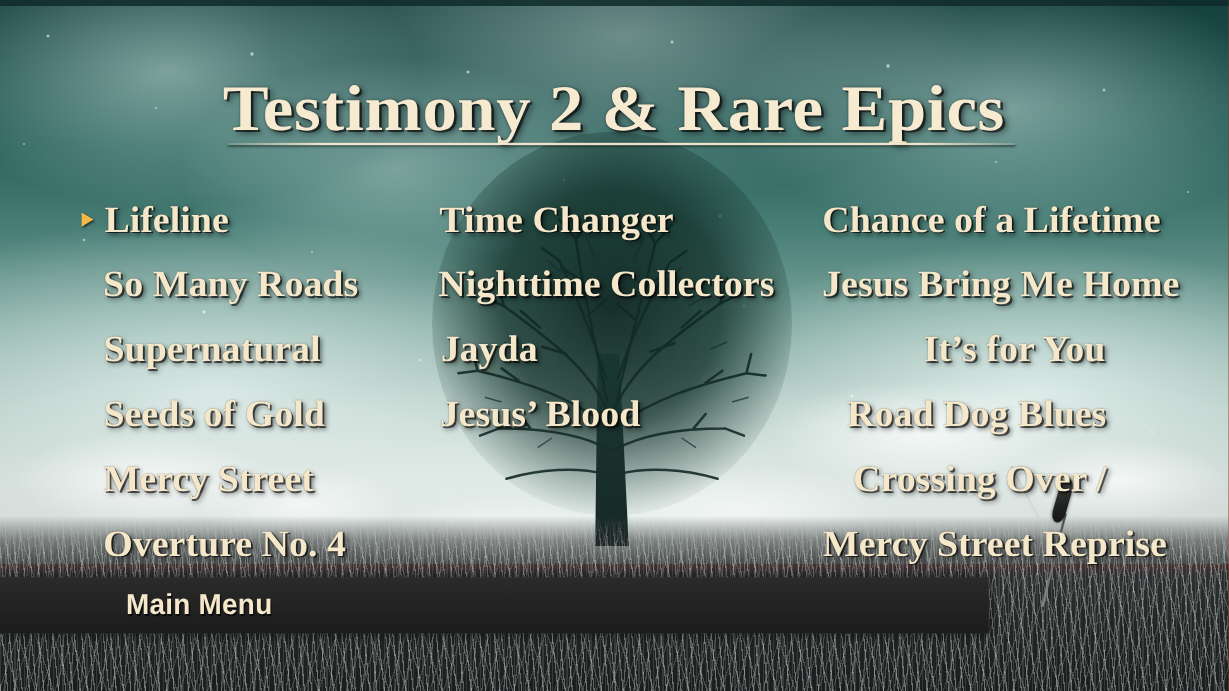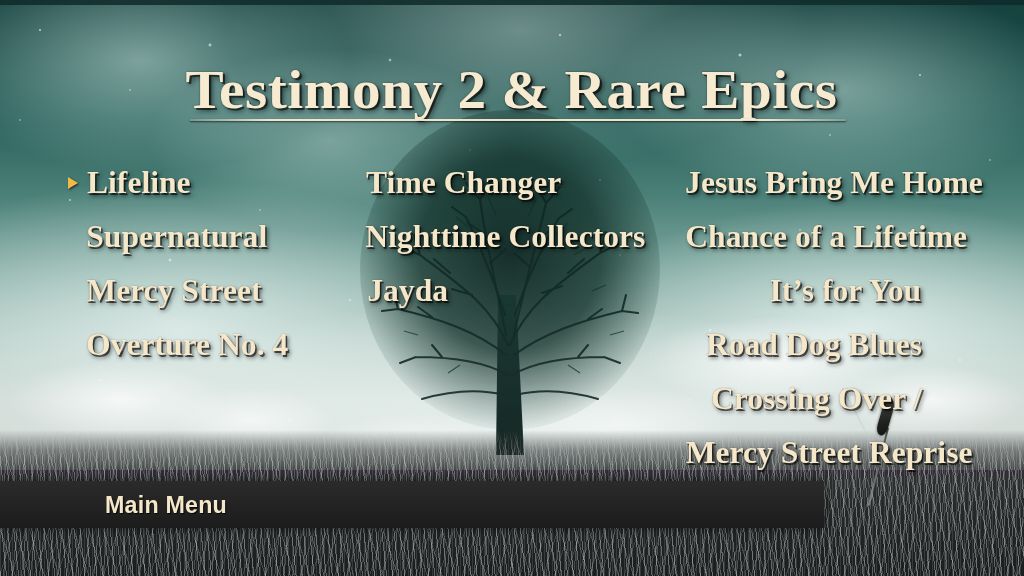--- a/index.html
+++ b/index.html
@@ -6,21 +6,21 @@
   html,body{margin:0;padding:0;background:#000;}
   body{
     width:1024px;height:576px;overflow:hidden;
     font-family:"Liberation Serif",serif;
     -webkit-font-smoothing:antialiased;
   }
 
   
   #menu-screen{
     position:relative;width:1024px;height:576px;overflow:hidden;
-    background:#701a75;
+    background:#ef4444;
   }
 
   
   .sky{
     position:absolute;left:0;top:0;width:1024px;height:470px;
     background:
       radial-gradient(ellipse 300px 160px at 140px 60px, rgba(220,245,240,.50), rgba(220,245,240,0) 70%),
       radial-gradient(ellipse 260px 130px at 330px 140px, rgba(232,250,246,.40), rgba(232,250,246,0) 70%),
       radial-gradient(ellipse 320px 150px at 840px 90px, rgba(226,248,244,.45), rgba(226,248,244,0) 72%),
       radial-gradient(ellipse 420px 200px at 520px 30px, rgba(244,255,252,.38), rgba(244,255,252,0) 70%),
@@ -287,48 +287,57 @@
   </div>
 
   <div class="columns">
 
     <div class="col" id="col-1">
       <div class="chapter">
         <span class="cursor"></span>
         <span class="label">Lifeline</span>
       </div>
       <div class="chapter">
+        <span class="label">So Many Roads</span>
+      </div>
+      <div class="chapter">
         <span class="label">Supernatural</span>
       </div>
       <div class="chapter">
+        <span class="label">Seeds of Gold</span>
+      </div>
+      <div class="chapter">
         <span class="label">Mercy Street</span>
       </div>
       <div class="chapter">
         <span class="label">Overture No. 4</span>
       </div>
     </div>
 
     <div class="col" id="col-2">
       <div class="chapter">
         <span class="label">Time Changer</span>
       </div>
       <div class="chapter">
         <span class="label">Nighttime Collectors</span>
       </div>
       <div class="chapter">
         <span class="label">Jayda</span>
       </div>
+      <div class="chapter">
+        <span class="label">Jesus’ Blood</span>
+      </div>
     </div>
 
     <div class="col" id="col-3">
       <div class="chapter">
+        <span class="label">Chance of a Lifetime</span>
+      </div>
+      <div class="chapter">
         <span class="label">Jesus Bring Me Home</span>
-      </div>
-      <div class="chapter">
-        <span class="label">Chance of a Lifetime</span>
       </div>
       <div class="chapter">
         <span class="label">It’s for You</span>
       </div>
       <div class="chapter">
         <span class="label">Road Dog Blues</span>
       </div>
       <div class="chapter two-line">
         <span class="label">Crossing Over /</span>
         <span class="label">Mercy Street Reprise</span>

